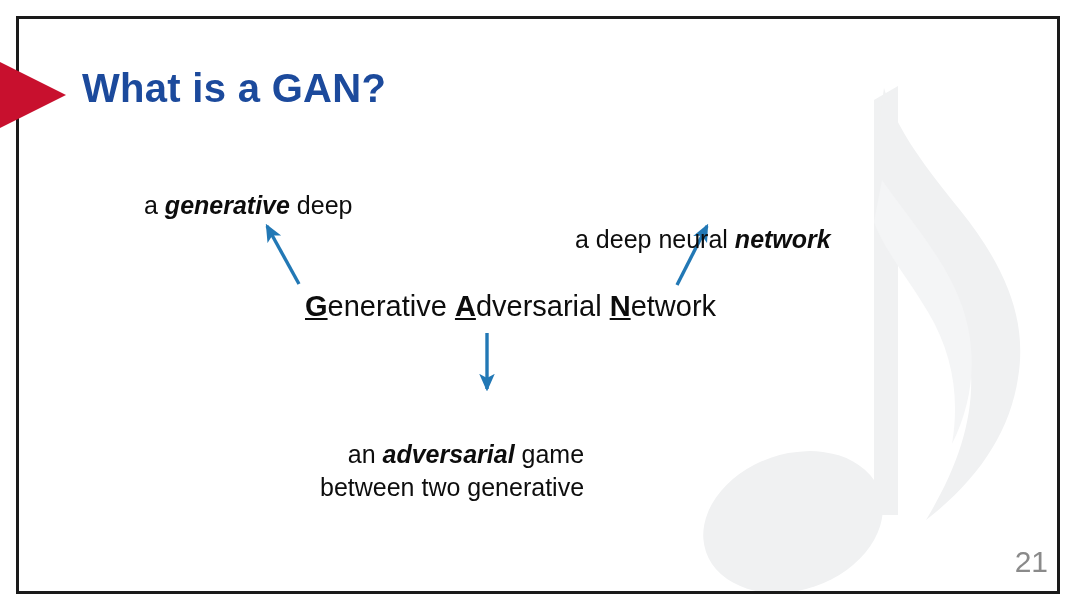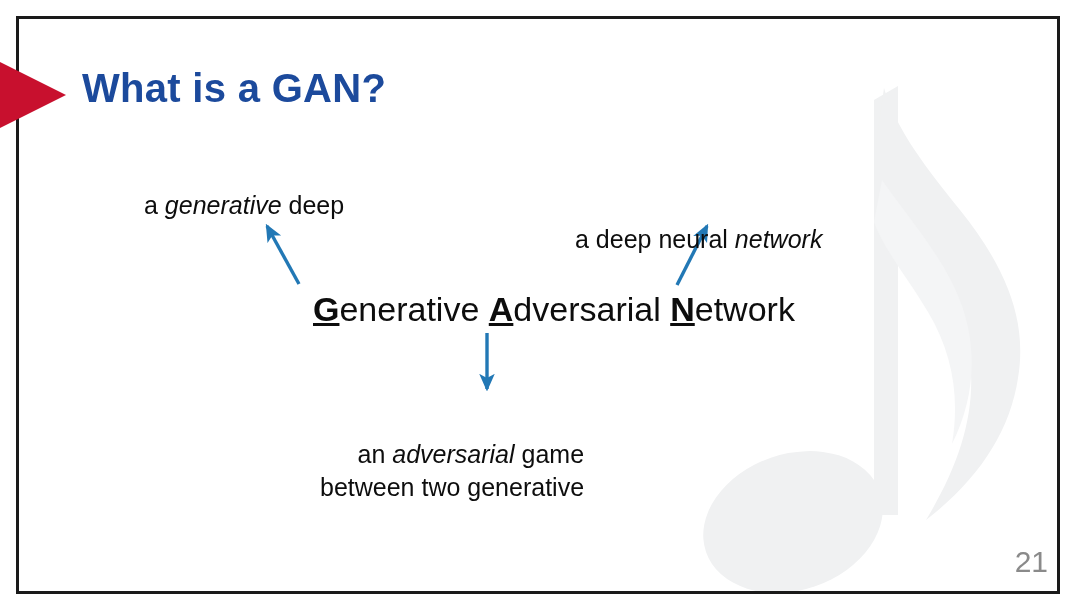--- a/index.html
+++ b/index.html
@@ -68,40 +68,39 @@
 
   
   .label {
     position: absolute;
     font-size: 25px;
     color: #0d0d0d;
     white-space: nowrap;
     line-height: 1.28;
   }
   .label b {
-    font-weight: normal;
+    font-weight: bold;
     font-style: italic;
   }
 
   .label-generative {
     left: 144px;
     top: 189px;
   }
 
   .label-network {
     left: 575px;
     top: 191px;
     margin-top: 32px;
   }
 
   .label-gan {
     left: 305px;
     top: 288px;
-    font-size: 34px;
-    margin-left: 8px;
+    font-size: 29px;
   }
   .label-gan u {
     font-weight: bold;
     text-decoration: underline;
     text-underline-offset: 2px;
   }
 
   .label-adversarial {
     left: 320px;
     top: 402px;

